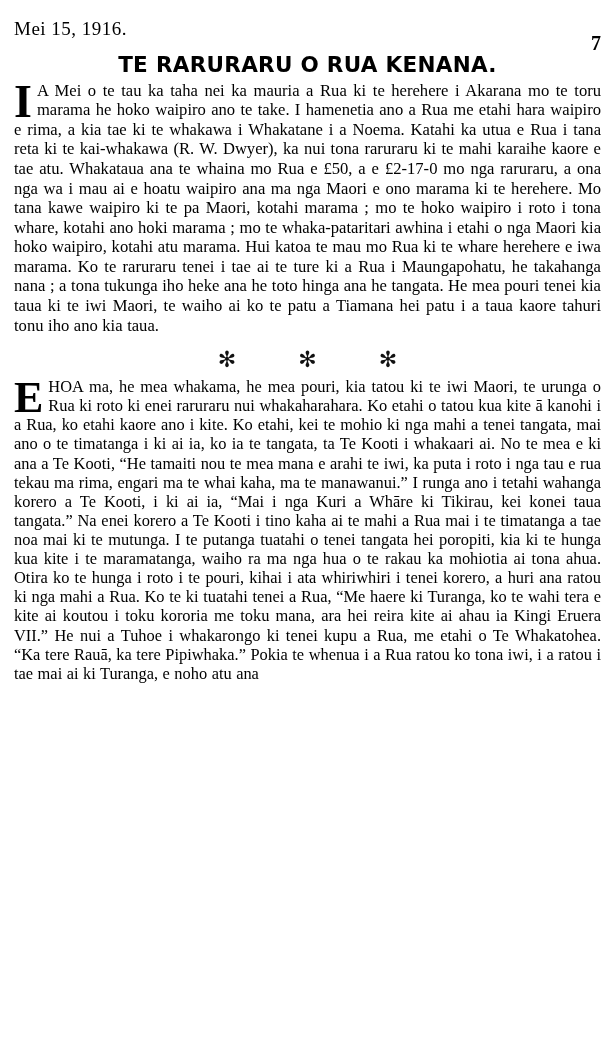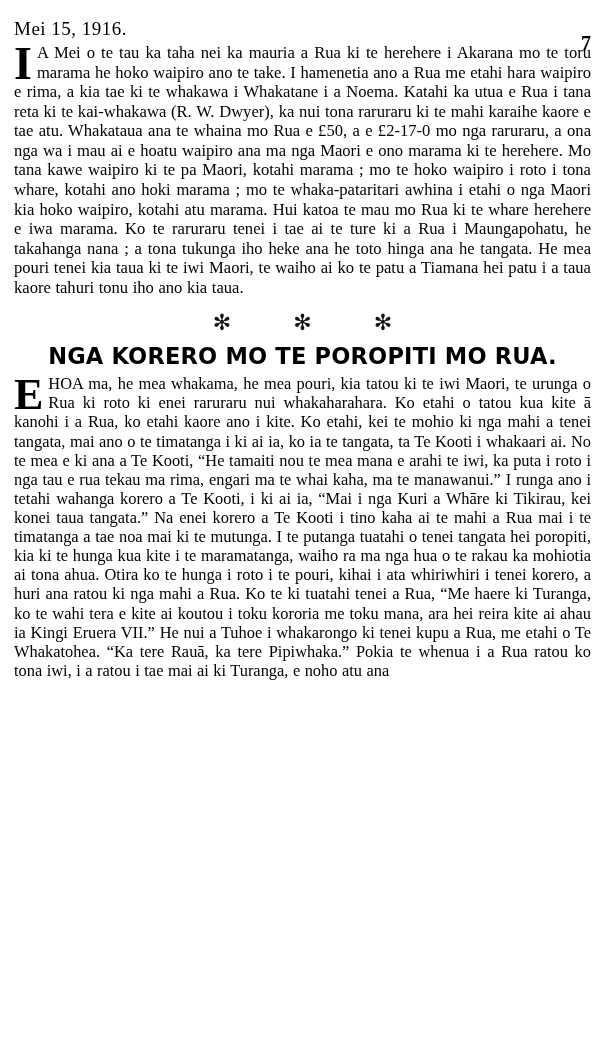--- a/index.html
+++ b/index.html
@@ -12,21 +12,21 @@
     height: 1039px;
     font-family: "Liberation Serif", serif;
     color: #000000;
     overflow: hidden;
   }
   .page {
     position: relative;
     width: 605px;
     height: 1039px;
     box-sizing: border-box;
-    padding: 18px 14px 0 14px;
+    padding: 18px 4px 0 14px;
   }
   
   .running-head {
     display: flex;
     align-items: baseline;
     justify-content: space-between;
     font-family: "Liberation Serif", serif;
     margin-bottom: 2px;
   }
   .rh-date {
@@ -103,30 +103,30 @@
 </head>
 <body>
 
 <div class="page">
 
   <div class="running-head">
     <div class="rh-date">Mei 15, 1916.</div>
     <div class="rh-page">7</div>
   </div>
 
+  <h1 class="article-title">TE RARURARU O RUA KENANA.</h1>
 
   <div class="body-text first-art">
     <span class="dropcap">I</span><span>A Mei o te tau ka taha nei ka mauria a Rua ki te herehere i Akarana mo te toru marama he hoko waipiro ano te take.   I hamenetia ano a Rua me etahi hara waipiro e rima, a kia tae ki te whakawa i Whakatane i a Noema. Katahi ka utua e Rua i tana reta ki te kai-whakawa (R. W. Dwyer), ka nui tona raruraru ki te mahi karaihe kaore e tae atu.   Whakataua ana te whaina mo Rua e £50, a e £2-17-0 mo nga raruraru, a ona nga wa i mau ai e hoatu waipiro ana ma nga Maori e ono marama ki te herehere.   Mo tana kawe waipiro ki te pa Maori, kotahi marama ; mo te hoko waipiro i roto i tona whare, kotahi ano hoki marama ; mo te whaka-pataritari awhina i etahi o nga Maori kia hoko waipiro, kotahi atu marama.   Hui katoa te mau mo Rua ki te whare herehere e iwa marama.   Ko te raruraru tenei i tae ai te ture ki a Rua i Maungapohatu, he takahanga nana ; a tona tukunga iho heke ana he toto hinga ana he tangata.   He mea pouri tenei kia taua ki te iwi Maori, te waiho ai ko te patu a Tiamana hei patu i a taua kaore tahuri tonu iho ano kia taua.</span>
   </div>
 
   <div class="ornaments">
     <span class="orn">✻</span>
     <span class="orn">✻</span>
     <span class="orn">✻</span>
   </div>
 
-  <h1 class="article-title second">NGA KORERO MO TE POROPITI MO RUA.</h1>
 
   <div class="body-text">
     <span class="dropcap narrow">E</span><span>HOA ma, he mea whakama, he mea pouri, kia tatou ki te iwi Maori, te urunga o Rua ki roto ki enei raruraru nui whakaharahara.   Ko etahi o tatou kua kite ā kanohi i a Rua, ko etahi kaore ano i kite.   Ko etahi, kei te mohio ki nga mahi a tenei tangata, mai ano o te timatanga i ki ai ia, ko ia te tangata, ta Te Kooti i whakaari ai.   No te mea e ki ana a Te Kooti, “He tamaiti nou te mea mana e arahi te iwi, ka puta i roto i nga tau e rua tekau ma rima, engari ma te whai kaha, ma te manawanui.”   I runga ano i tetahi wahanga korero a Te Kooti, i ki ai ia, “Mai i nga Kuri a Whāre ki Tikirau, kei konei taua tangata.”   Na enei korero a Te Kooti i tino kaha ai te mahi a Rua mai i te timatanga a tae noa mai ki te mutunga.   I te putanga tuatahi o tenei tangata hei poropiti, kia ki te hunga kua kite i te maramatanga, waiho ra ma nga hua o te rakau ka mohiotia ai tona ahua.   Otira ko te hunga i roto i te pouri, kihai i ata whiriwhiri i tenei korero, a huri ana ratou ki nga mahi a Rua.   Ko te ki tuatahi tenei a Rua, “Me haere ki Turanga, ko te wahi tera e kite ai koutou i toku kororia me toku mana, ara hei reira kite ai ahau ia Kingi Eruera VII.”   He nui a Tuhoe i whakarongo ki tenei kupu a Rua, me etahi o Te Whakatohea.   “Ka tere Rauā, ka tere Pipiwhaka.”   Pokia te whenua i a Rua ratou ko tona iwi, i a ratou i tae mai ai ki Turanga, e noho atu ana</span>
   </div>
 
 </div>
 
 </body></html>

